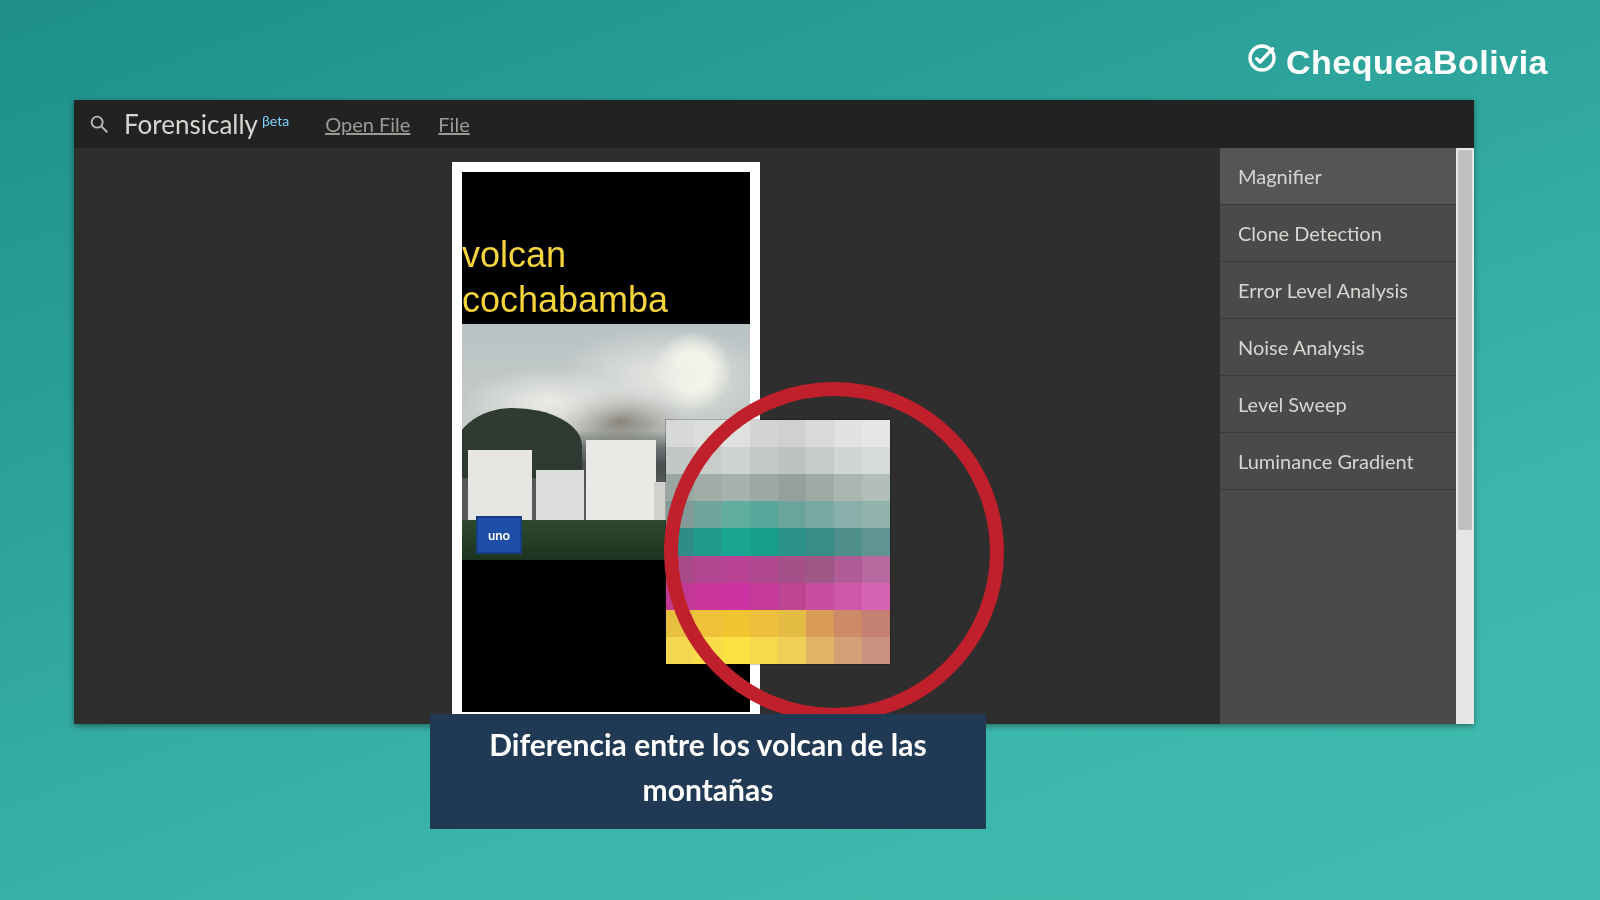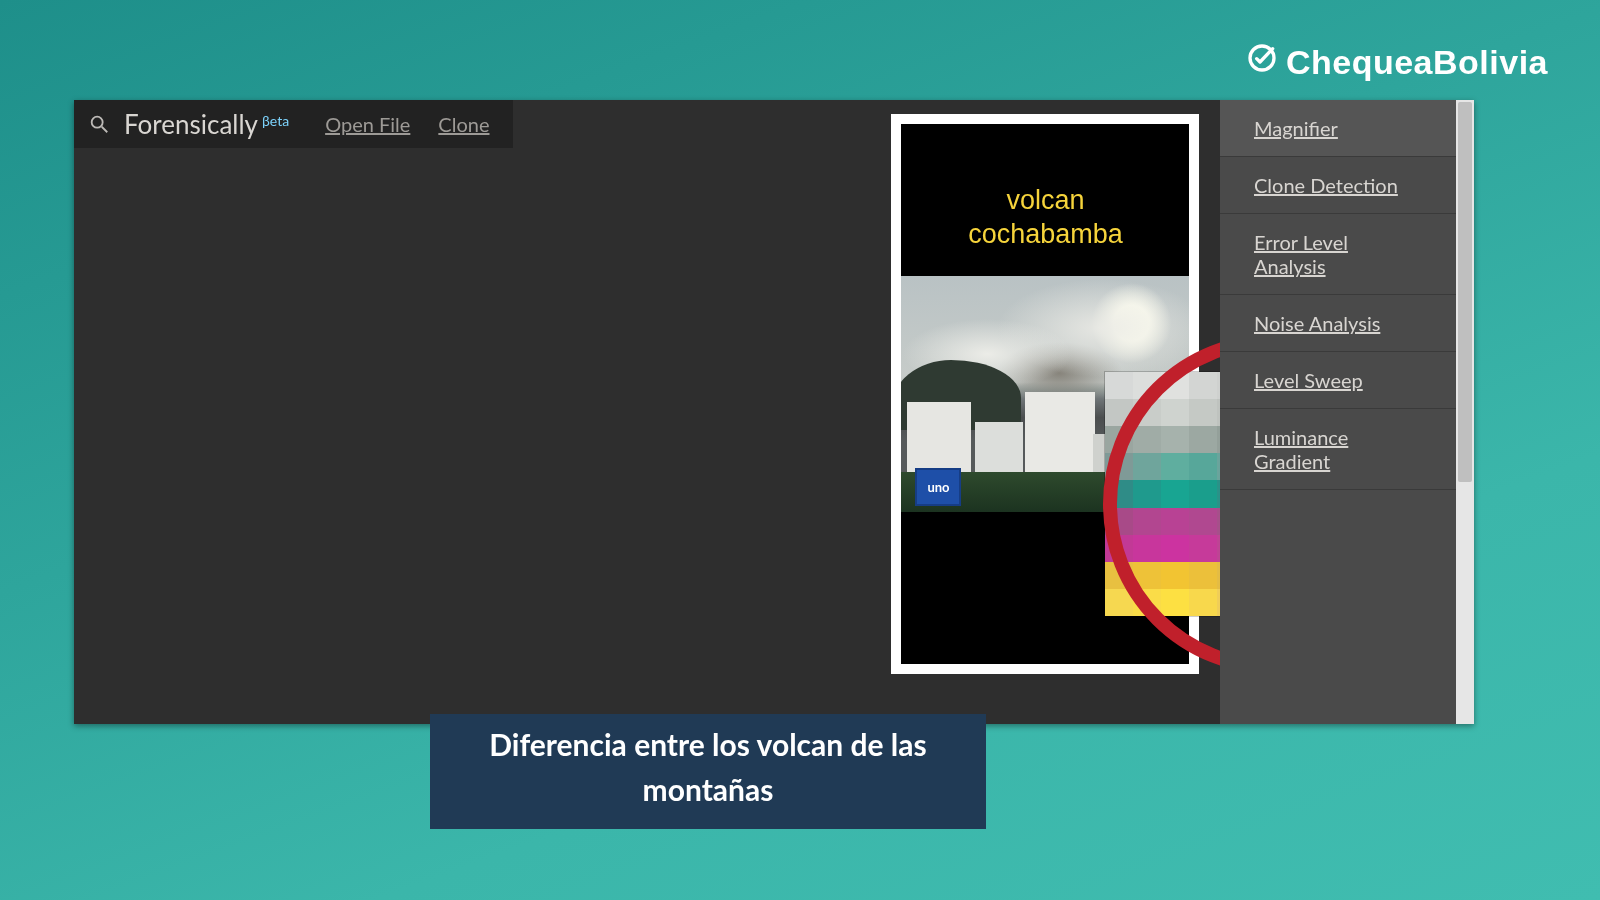--- a/index.html
+++ b/index.html
@@ -28,21 +28,21 @@
   
   .app {
     position: absolute;
     left: 74px;
     top: 100px;
     width: 1400px;
     height: 624px;
     background: #2e2e2e;
     box-shadow: 0 2px 6px rgba(0,0,0,0.4);
     display: flex;
-    flex-direction: row;
+    flex-direction: column;
   }
 
   .menubar {
     height: 48px;
     background: #222222;
     display: flex;
     align-items: center;
     padding: 0 14px;
     gap: 8px;
     color: #b8b5b2;
@@ -91,24 +91,23 @@
     width: 100%;
     height: 100%;
     background: #000000;
     position: relative;
     overflow: hidden;
   }
   .img-title {
     position: absolute;
     top: 60px;
     left: 0; right: 0;
-    text-align: center;
     color: #f6d43b;
     font-family: Arial, sans-serif;
-    font-size: 27px;
+    font-size: 36px;
     line-height: 1.25;
     font-weight: 400;
   }
   .photo {
     position: absolute;
     top: 152px;
     left: 0;
     width: 100%;
     height: 236px;
   }
@@ -203,25 +202,24 @@
     top: 2px;
     height: 380px;
     background: #bfbfbf;
     border-radius: 2px;
   }
   .panel {
     background: #4a4a4a;
     border-bottom: 1px solid #3a3a3a;
   }
   .panel-head {
-    padding: 16px 34px;
+    padding: 16px 18px;
     color: #d8d5d1;
     font-size: 20px;
     cursor: pointer;
-    text-decoration: underline;
   }
   .panel.active .panel-head {
     background: #555555;
   }
   .panel-body {
     padding: 10px 18px 22px 18px;
     border-top: 1px solid #3a3a3a;
     background: #4f4f4f;
   }
   .ctrl-label {
@@ -319,21 +317,21 @@
       <svg viewBox="0 0 24 24" fill="none" stroke="currentColor" stroke-width="2">
         <circle cx="10" cy="10" r="6"></circle>
         <line x1="15" y1="15" x2="21" y2="21"></line>
       </svg>
     </span>
     <span class="brand">
       <span class="brand-name">Forensically</span>
       <span class="brand-sup">βeta</span>
     </span>
     <span class="menu-item">Open File</span>
-    <span class="menu-item">Clone</span>
+    <span class="menu-item">File</span>
   </div>
 
   <div class="workspace">
 
     <div class="canvas-area">
 
       <div class="image-frame">
         <div class="image-inner">
           <div class="img-title">
             <div>volcan</div>

